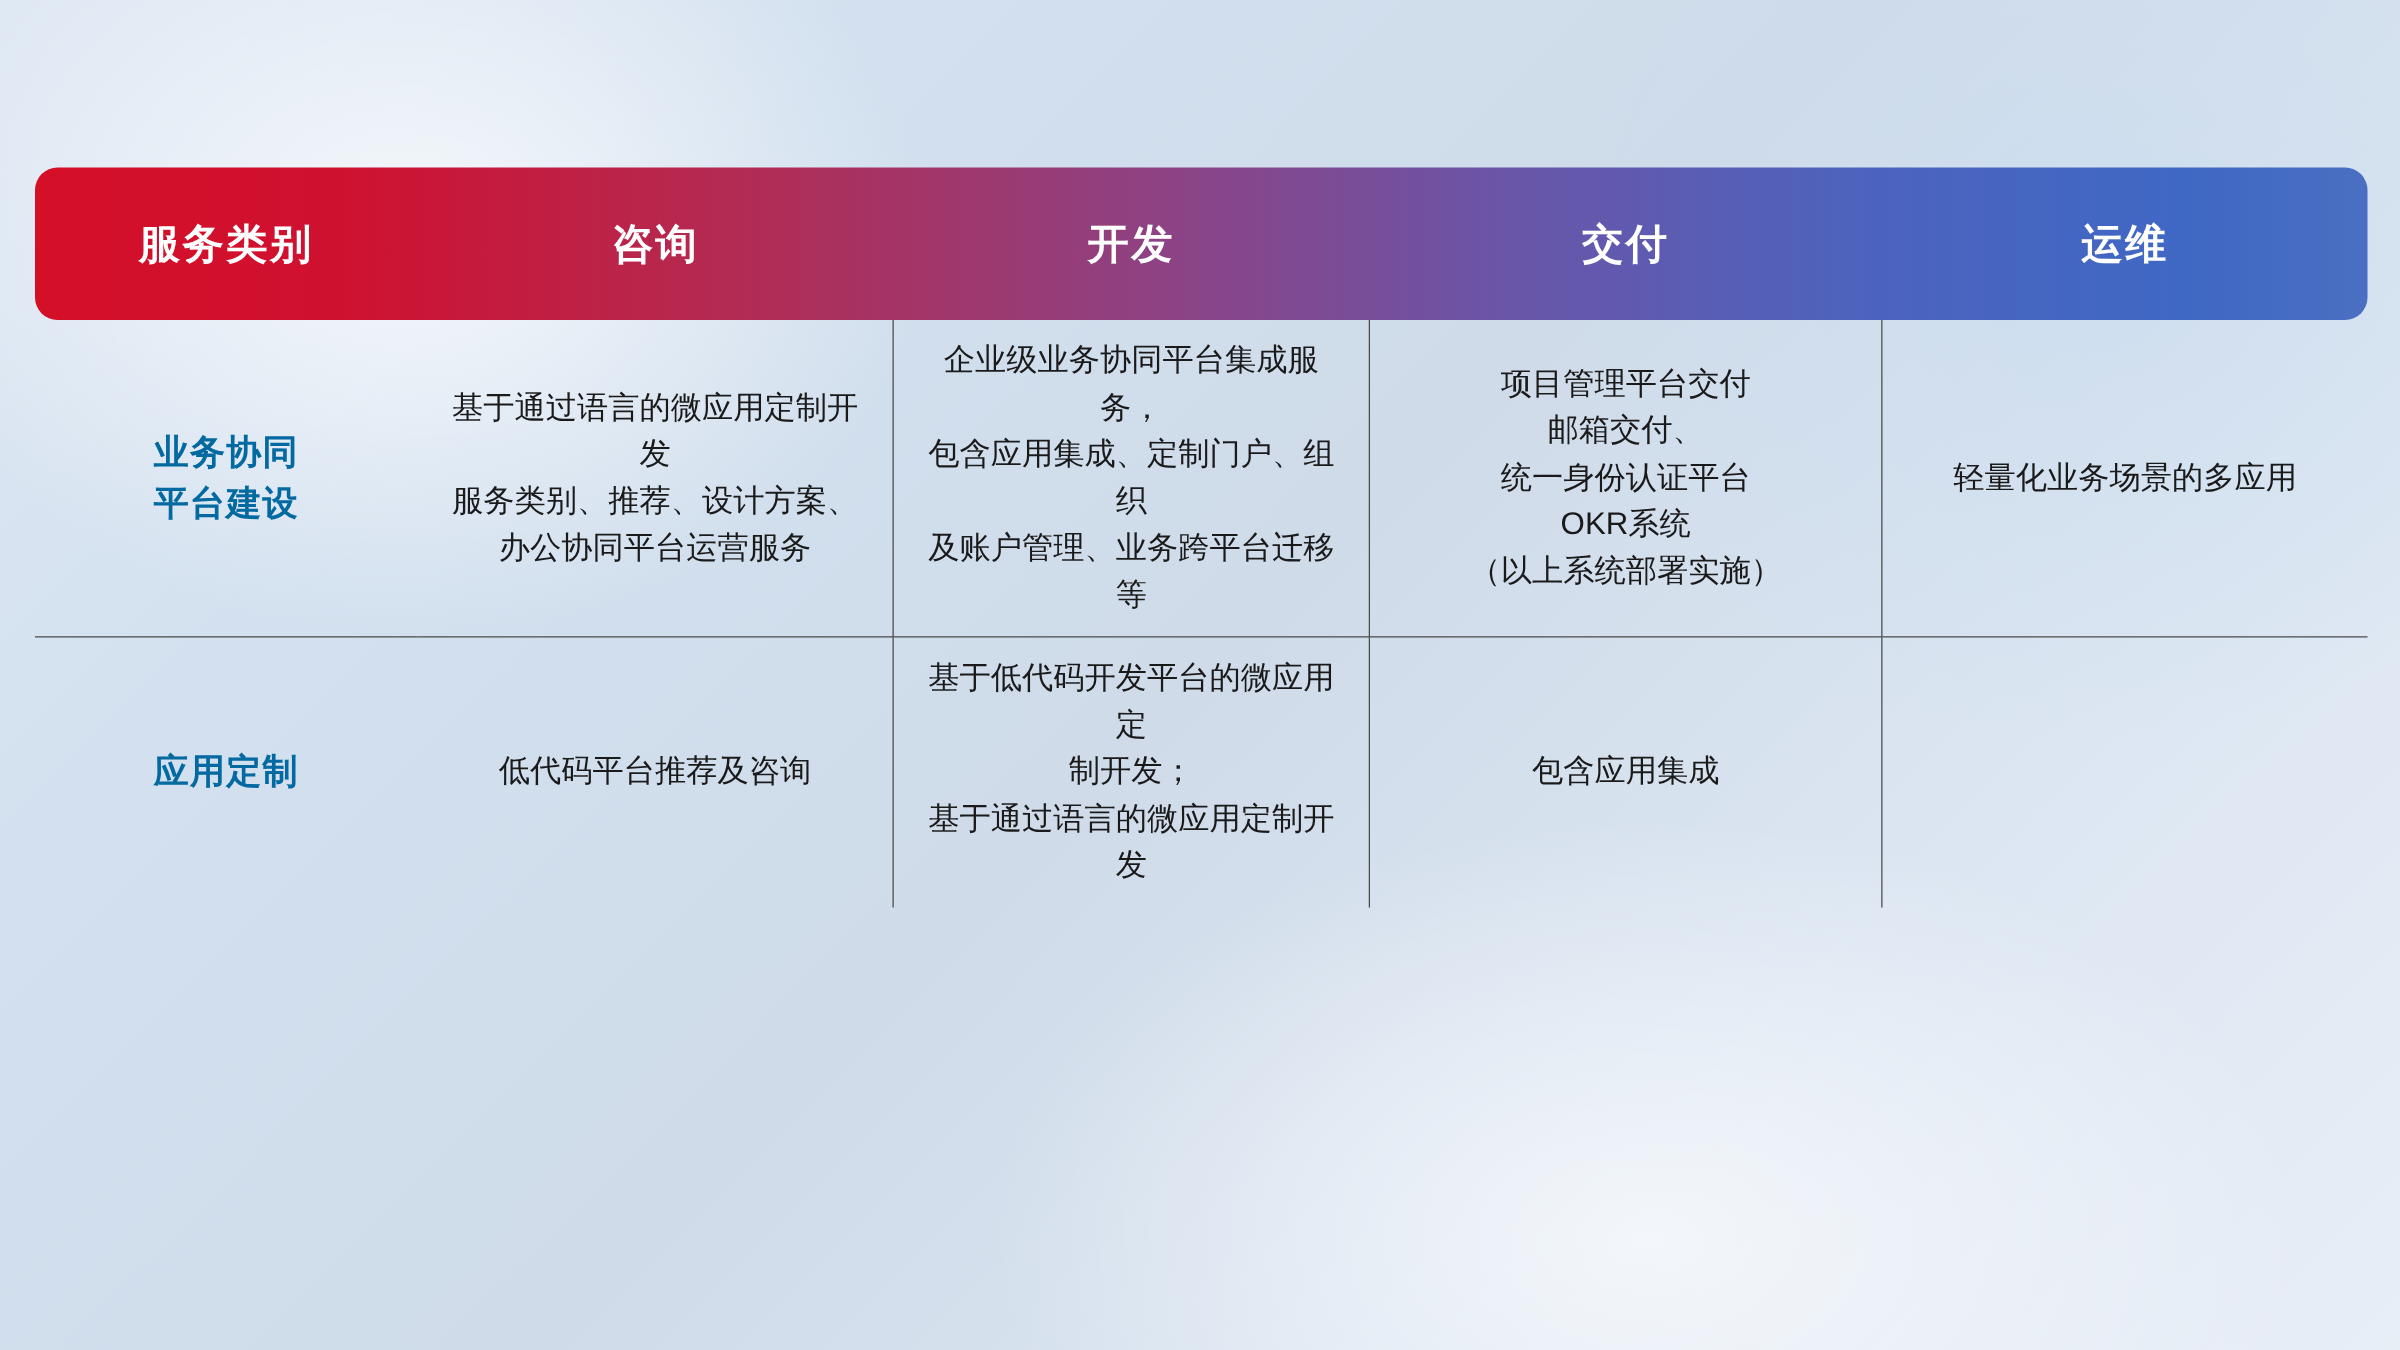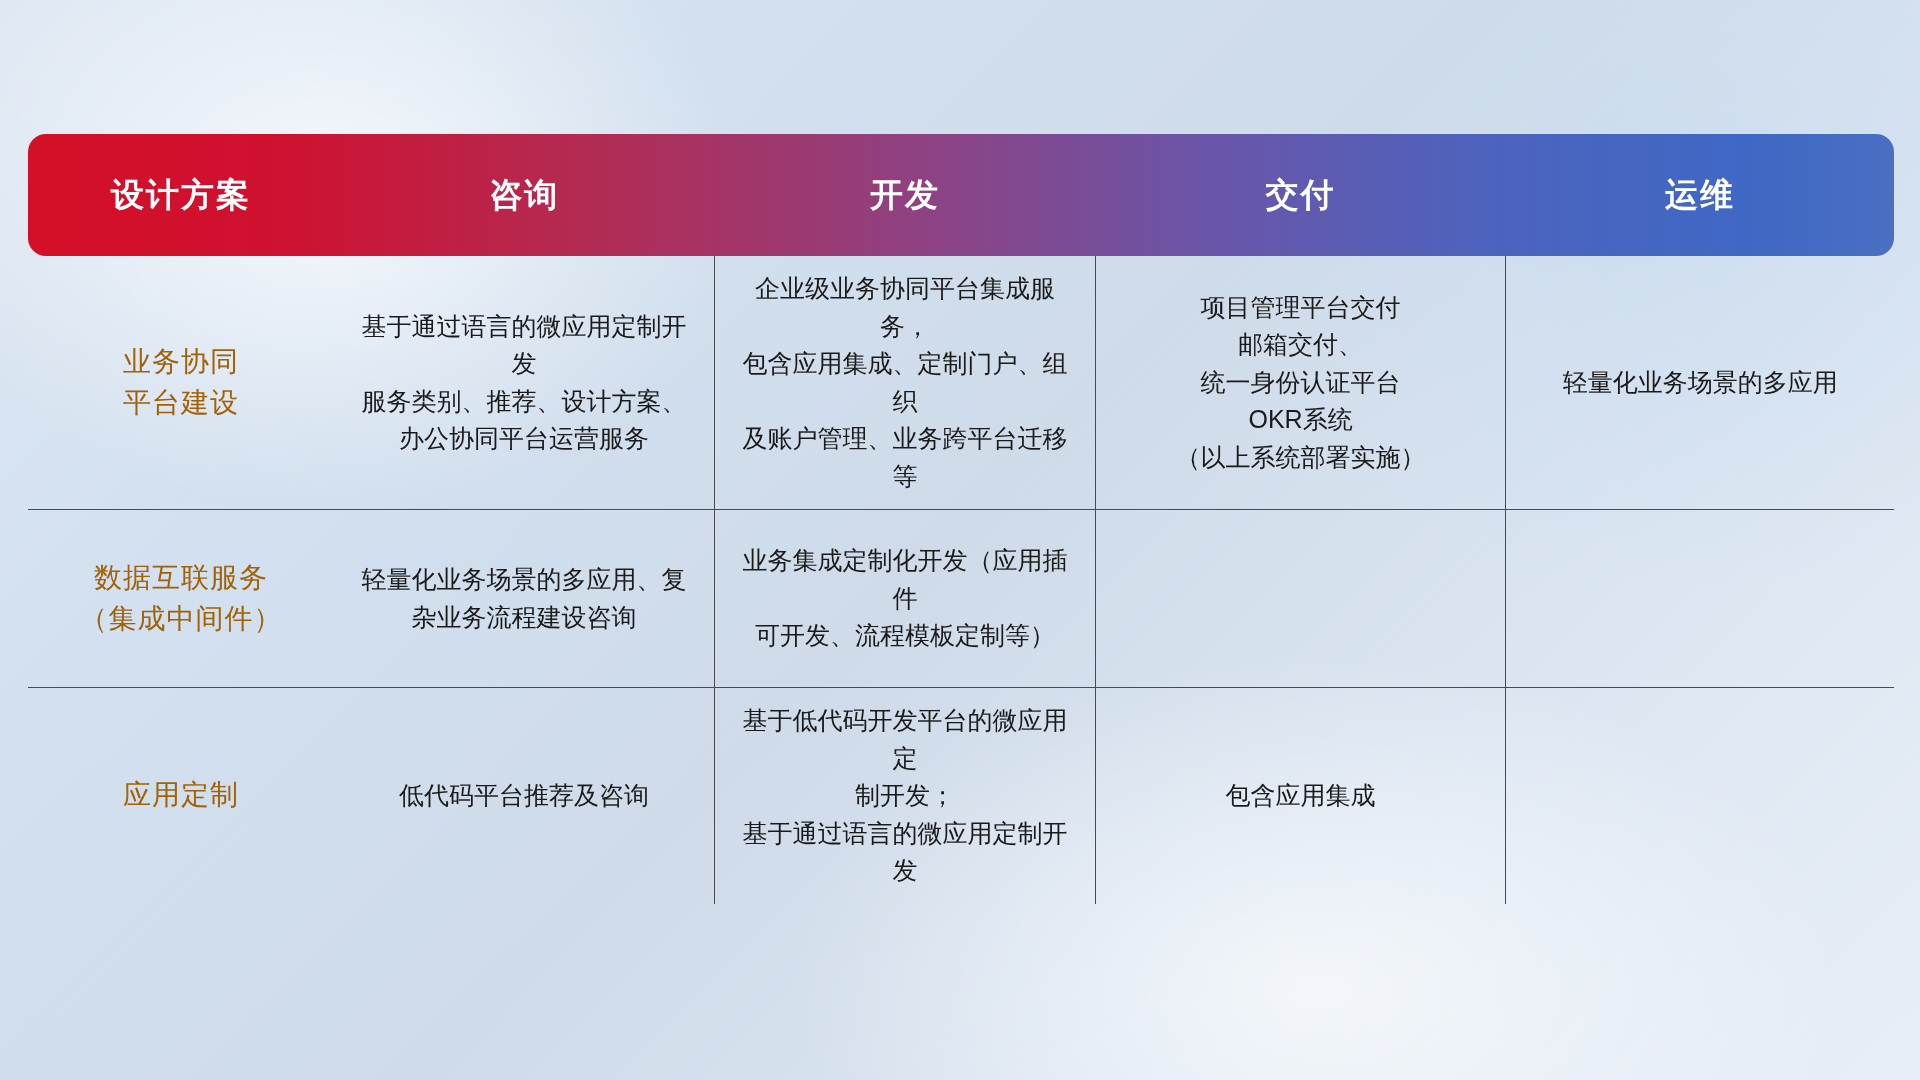--- a/index.html
+++ b/index.html
@@ -96,22 +96,22 @@
   tbody td.vline {
     border-right: 1px solid #4a4a4a;
   }
   tbody tr:first-child td {
     border-top: none;
   }
   tbody tr:last-child td {
     border-bottom: none;
   }
   td.category {
-    color: #a16207;
-    font-weight: normal;
+    color: #0369a1;
+    font-weight: bold;
     font-size: 28px;
     line-height: 1.45;
     letter-spacing: 1px;
   }
   tbody tr.row-0 { height: 200px; }
   tbody tr.row-1 { height: 178px; }
   tbody tr.row-2 { height: 192px; }
 
   .cell-line { display: block; }
   .empty-cell { color: transparent; }
@@ -129,21 +129,21 @@
     <colgroup>
       <col style="width:16.4%">
       <col style="width:20.4%">
       <col style="width:20.4%">
       <col style="width:22.0%">
       <col style="width:20.8%">
     </colgroup>
     <thead>
       <tr class="header-row">
         <th>
-            <span class="hdr-text">设计方案</span>
+            <span class="hdr-text">服务类别</span>
           </th>
         <th>
             <span class="hdr-text">咨询</span>
           </th>
         <th>
             <span class="hdr-text">开发</span>
           </th>
         <th>
             <span class="hdr-text">交付</span>
           </th>
@@ -174,36 +174,20 @@
           <span class="cell-line">邮箱交付、</span>
           <span class="cell-line">统一身份认证平台</span>
           <span class="cell-line">OKR系统</span>
           <span class="cell-line">（以上系统部署实施）</span>
         </td>
         <td>
           <span class="cell-line">轻量化业务场景的多应用</span>
         </td>
       </tr>
 
-      <tr class="row-1">
-        <td class="category">
-          <span class="cell-line">数据互联服务</span>
-          <span class="cell-line">（集成中间件）</span>
-        </td>
-        <td class="vline">
-          <span class="cell-line">轻量化业务场景的多应用、复</span>
-          <span class="cell-line">杂业务流程建设咨询</span>
-        </td>
-        <td class="vline">
-          <span class="cell-line">业务集成定制化开发（应用插件</span>
-          <span class="cell-line">可开发、流程模板定制等）</span>
-        </td>
-        <td class="vline empty-cell"></td>
-        <td class="empty-cell"></td>
-      </tr>
 
       <tr class="row-2">
         <td class="category">
           <span class="cell-line">应用定制</span>
         </td>
         <td class="vline">
           <span class="cell-line">低代码平台推荐及咨询</span>
         </td>
         <td class="vline">
           <span class="cell-line">基于低代码开发平台的微应用定</span>

